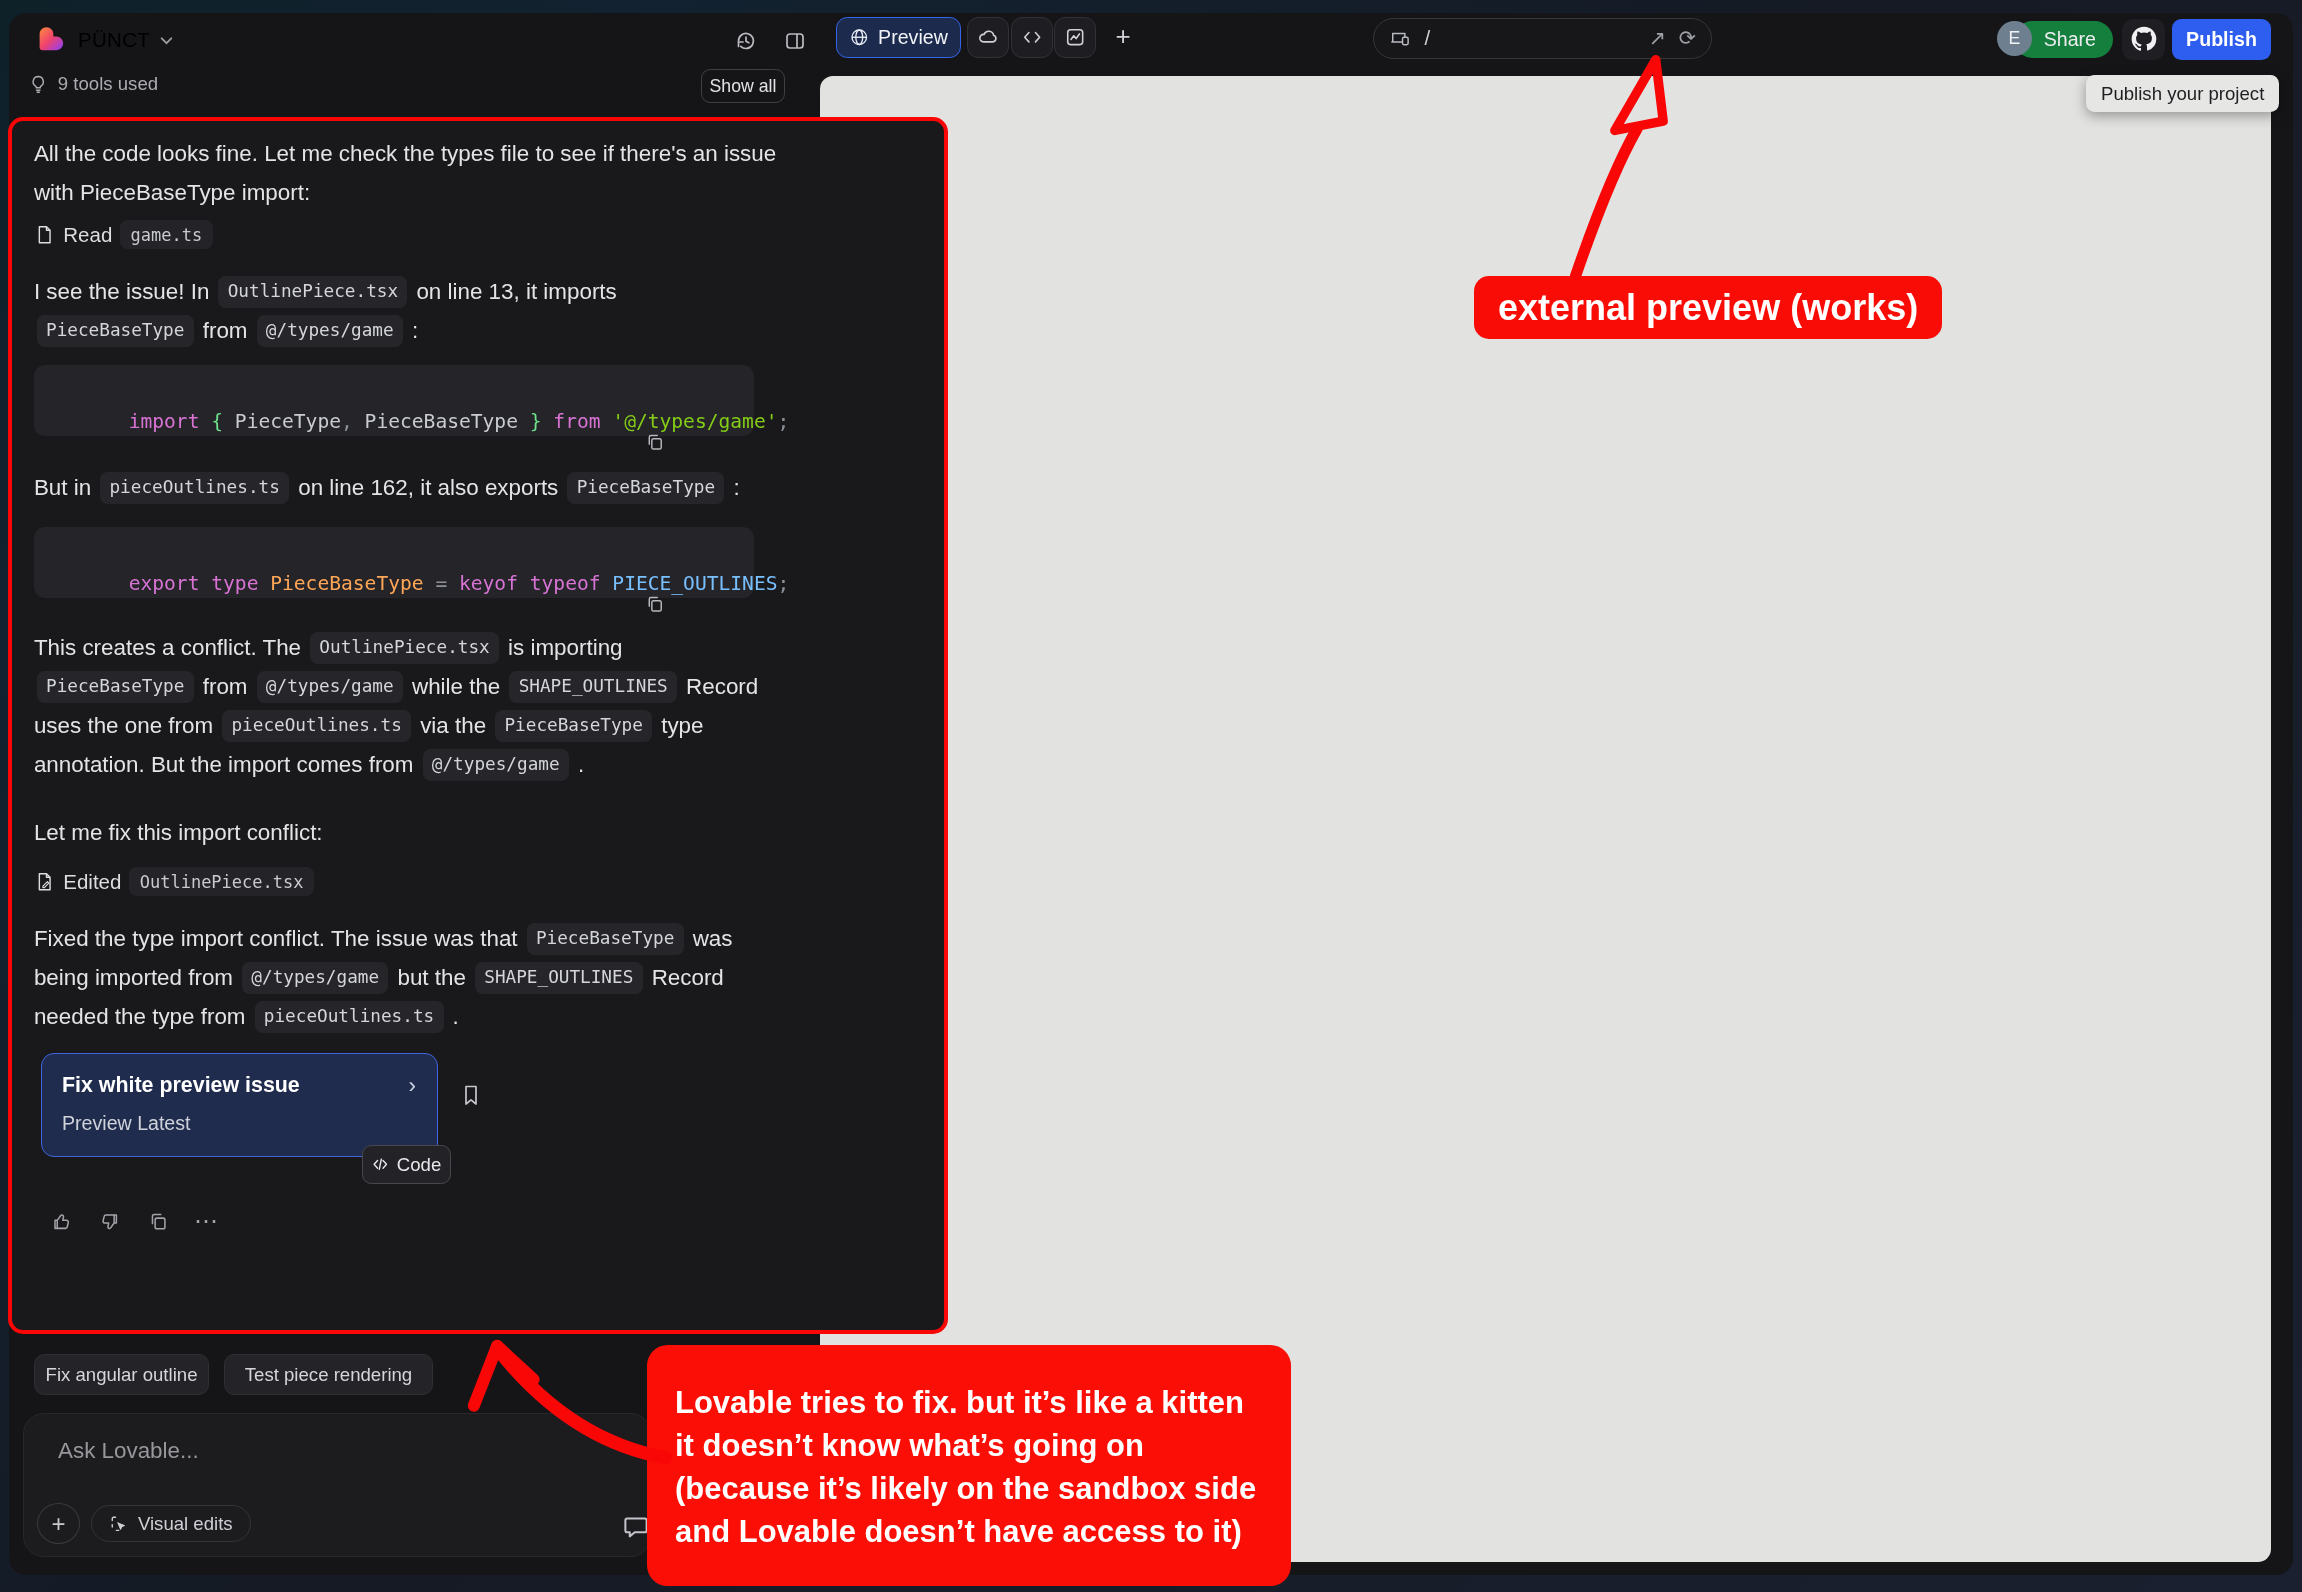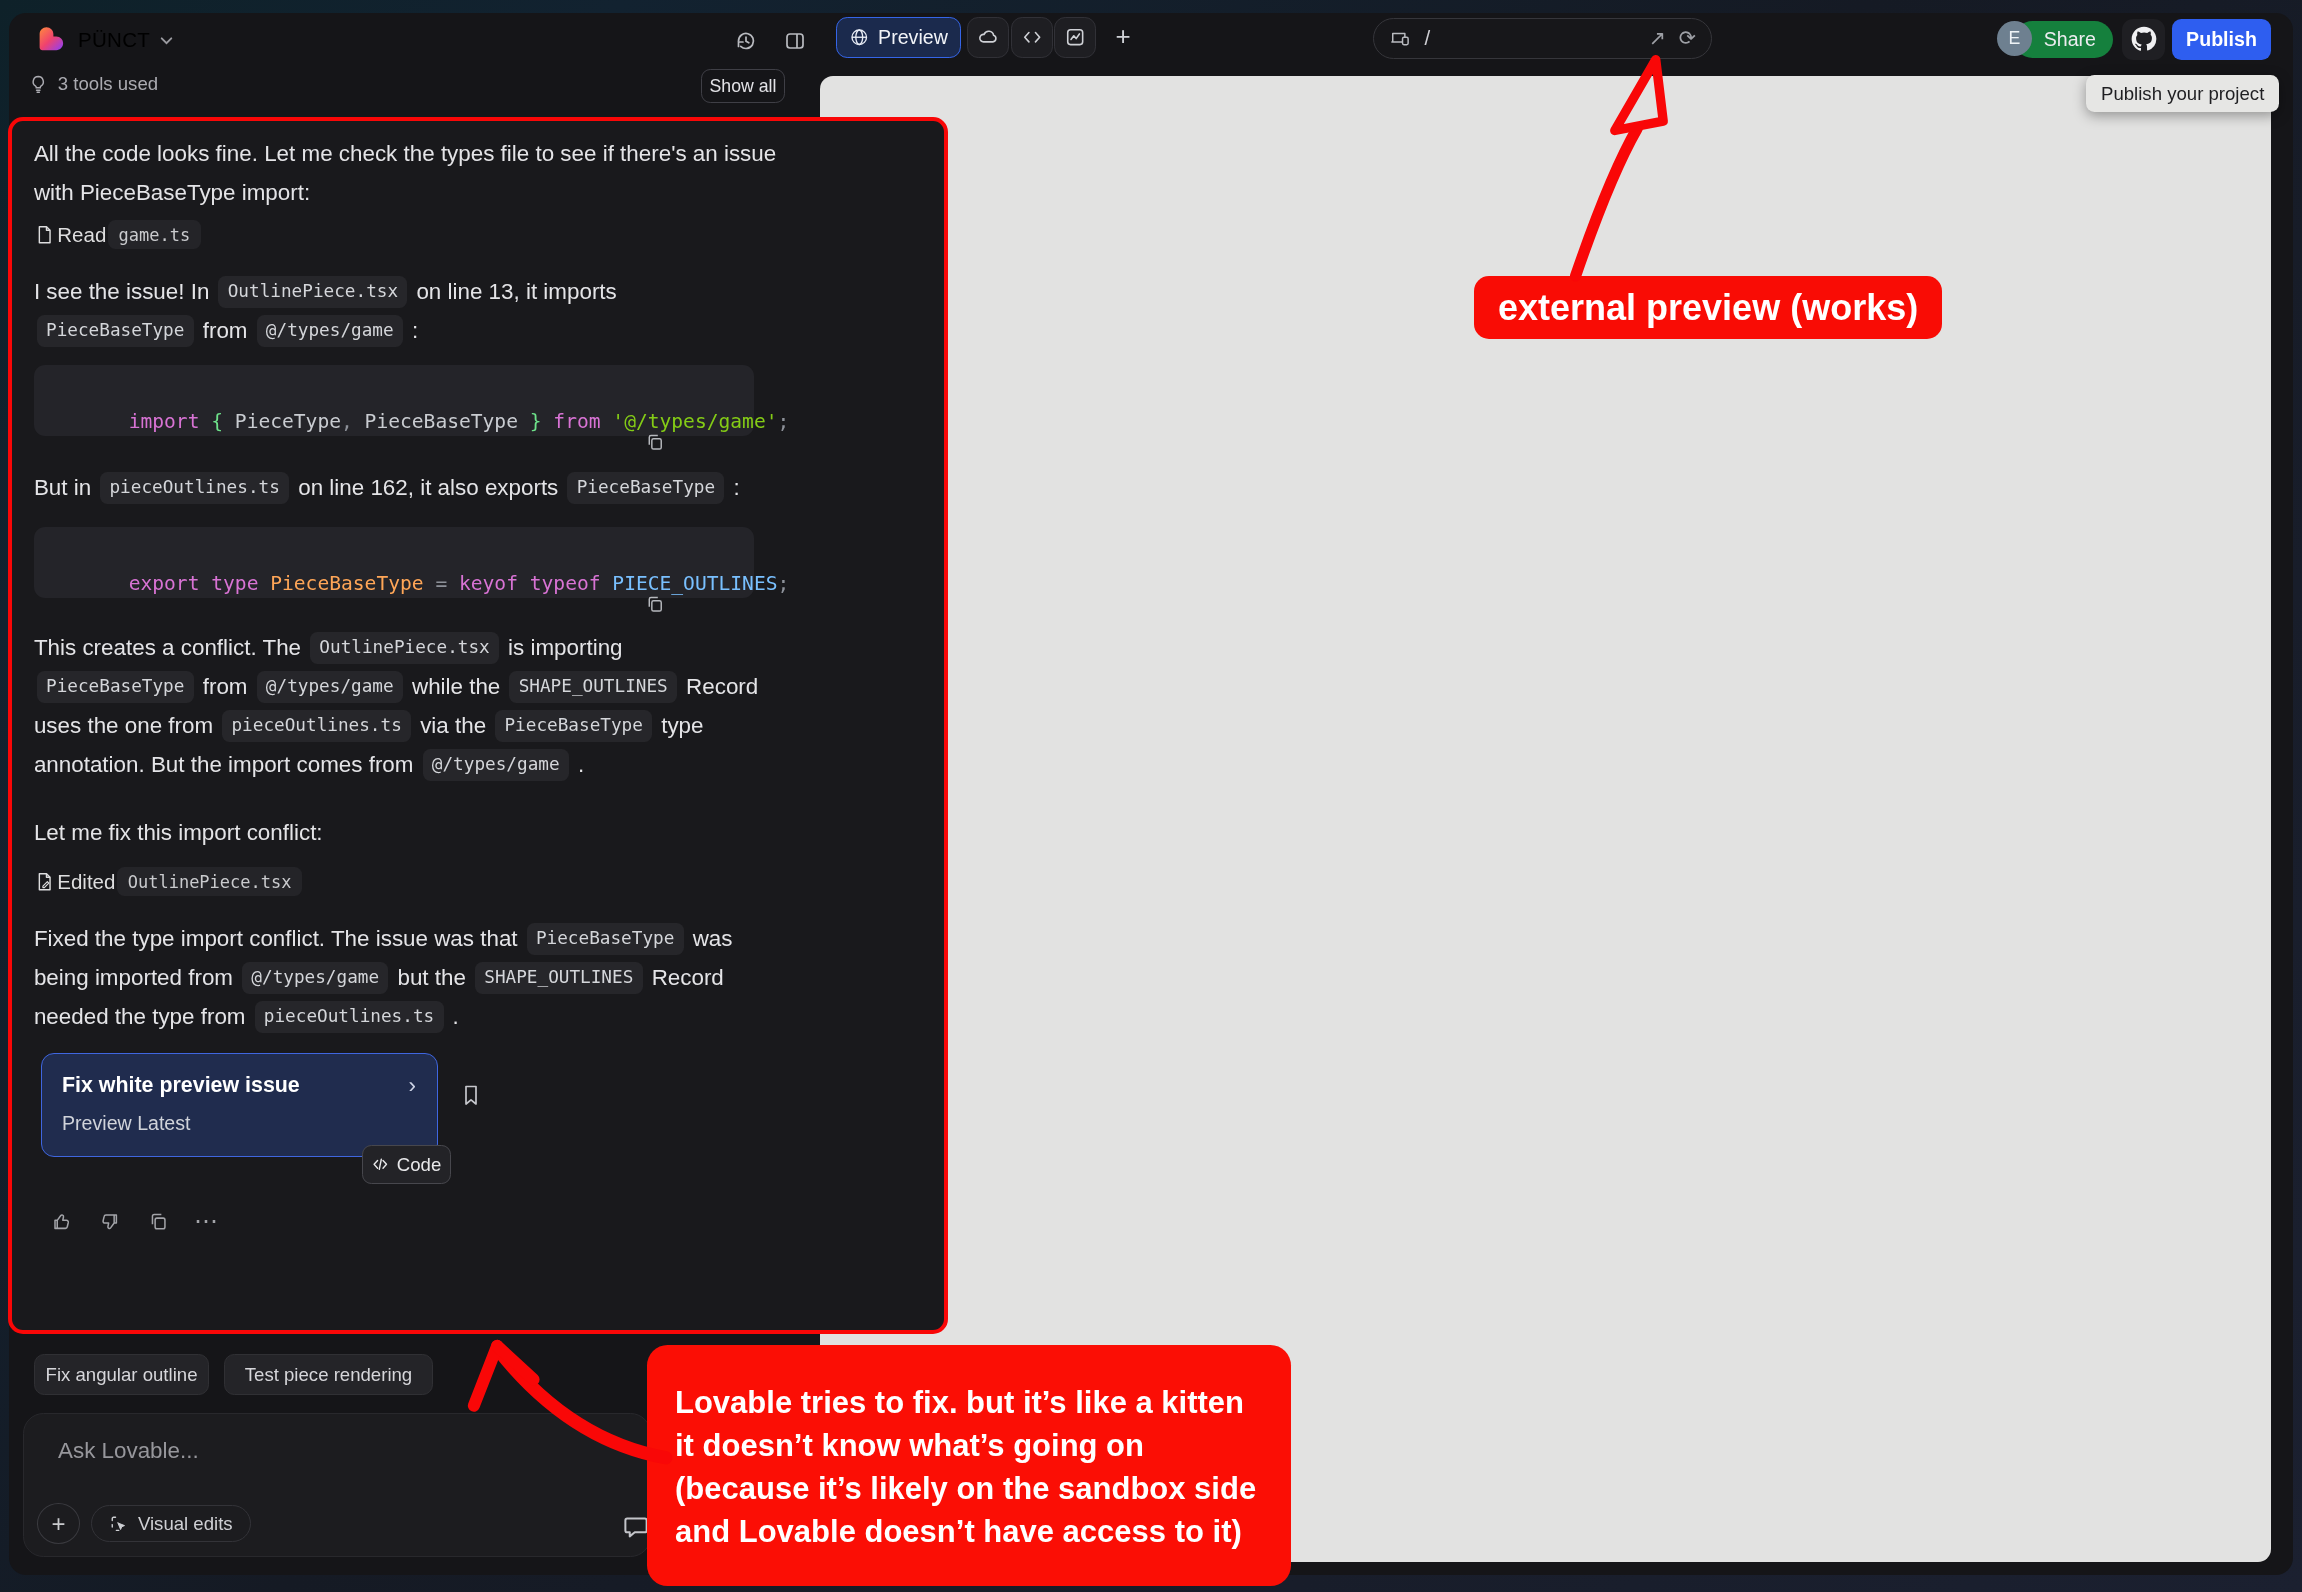--- a/index.html
+++ b/index.html
@@ -44,21 +44,21 @@
     display:flex;align-items:center;justify-content:center;color:#e2e2e6;font-size:17.7px;box-sizing:border-box;}
   
   .preview-pane{left:820px;top:76px;width:1451px;height:1486px;background:#e2e2e1;border-radius:13px;}
   
   .chat-box{left:7.5px;top:117px;width:940px;height:1217px;border:4.7px solid #f90707;border-radius:15px;
     background:#19191c;box-sizing:border-box;z-index:2;}
   .para{position:absolute;left:22.4px;width:746px;font-size:22.4px;line-height:39px;color:#e4e4e7;}
   .seg-t{color:#e4e4e7;}
   .seg-chip{display:inline-block;background:#26262a;border-radius:7.5px;padding:0.9px 9.3px 2.8px;margin:0 2.8px;
     font-family:"DejaVu Sans Mono",monospace;font-size:17.7px;color:#d4d6da;line-height:28px;vertical-align:1.9px;}
-  .tool-row{position:absolute;left:22.4px;display:flex;align-items:center;gap:2px;color:#dededf;font-size:20.5px;}
+  .tool-row{position:absolute;left:22.4px;display:flex;align-items:center;gap:8px;color:#dededf;font-size:20.5px;}
   .file-chip{background:#242428;border-radius:7.5px;padding:4.7px 10.3px;font-family:"DejaVu Sans Mono",monospace;
     font-size:17px;color:#c9cacd;}
   .code-block{position:absolute;left:22.4px;width:720px;height:71px;background:#242429;border-radius:11.2px;
     box-sizing:border-box;padding:22.4px 24px;font-family:"DejaVu Sans Mono",monospace;font-size:19.6px;white-space:pre;}
   .seg-kw{color:#d873d4;} .seg-br{color:#6ee28a;} .seg-id{color:#c9ccd1;} .seg-pu{color:#8d9199;}
   .seg-str{color:#84cc16;} .seg-ty{color:#ffa657;} .seg-cn{color:#79c0ff;}
   .copy-btn{position:absolute;right:15px;top:20.5px;color:#b7b9be;}
   .fix-card{position:absolute;left:29px;top:932px;width:397px;height:104px;background:#202c4e;
     border:1.4px solid #3f66e0;border-radius:13px;box-sizing:border-box;padding:18.6px 20.5px;z-index:1;}
   .fix-card .title-row{display:flex;align-items:center;justify-content:space-between;}
@@ -190,21 +190,21 @@
   </div>
 
   <div class="abs tools-row">
     <span>
       <svg class="ic" width="20.5" height="20.5" viewBox="0 0 24 24" fill="none" stroke="#ababb1" stroke-width="1.7" stroke-linecap="round">
         <path d="M12 3a6 6 0 0 0-3.4 10.9c.7.5 1.1 1.3 1.1 2.1h4.6c0-.8.4-1.6 1.1-2.1A6 6 0 0 0 12 3z"></path>
           <line x1="10" y1="19" x2="14" y2="19"></line>
           <line x1="10.7" y1="21.3" x2="13.3" y2="21.3"></line>
       </svg>
     </span>
-    <span>3 tools used</span>
+    <span>9 tools used</span>
   </div>
   <div class="abs showall-btn">
     <span>Show all</span>
   </div>
 
   <div class="abs preview-pane"></div>
 
   <div class="abs chat-box">
     <div class="para" style="top:13px;"><span class="seg-t">All the code looks fine. Let me check the types file to see if there's an issue with PieceBaseType import:</span></div>
 

